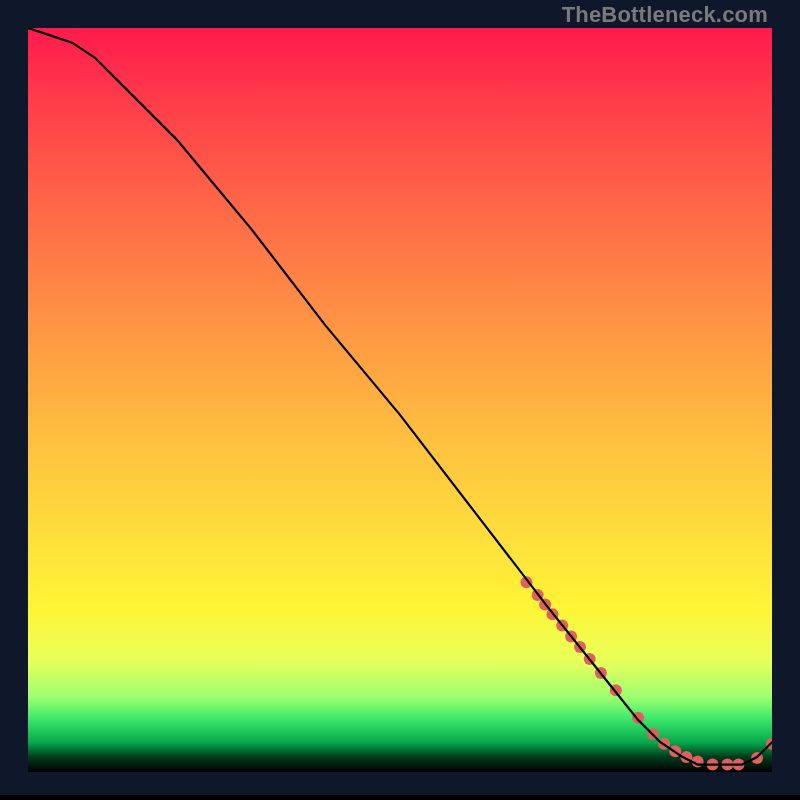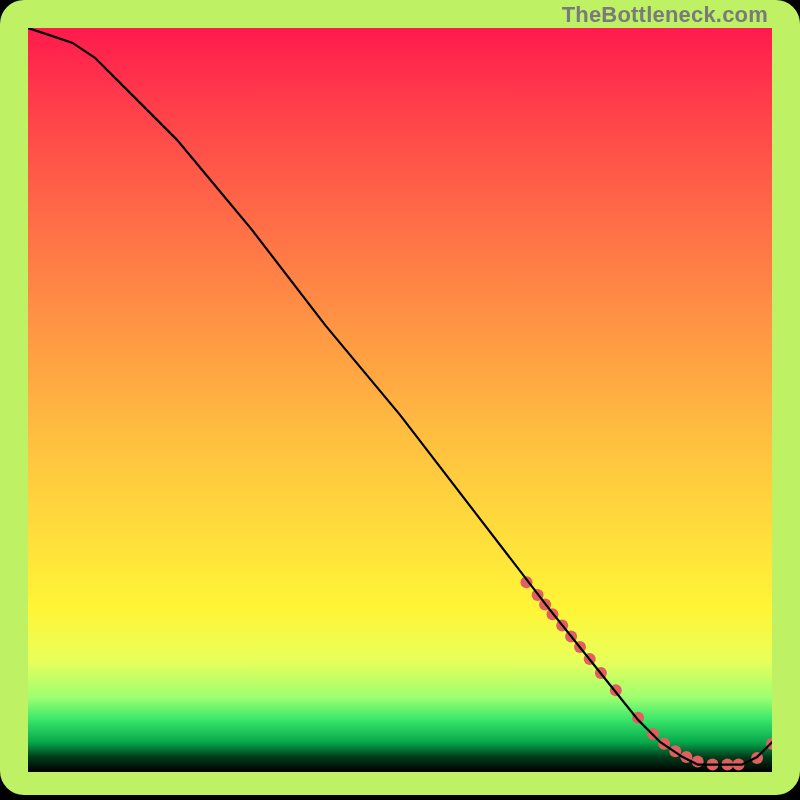--- a/index.html
+++ b/index.html
@@ -1,22 +1,21 @@
 <!DOCTYPE html>
 <html><head>
 <meta charset="utf-8">
 <style>
   * { margin: 0; padding: 0; box-sizing: border-box; }
   html, body { width: 800px; height: 800px; background: #000; overflow: hidden; }
   .stage {
     position: relative;
     width: 800px;
     height: 795px;
-    background: #bef264;
-    border-radius: 24px;
+    background: #0f172a;
   }
   .plot {
     position: absolute;
     left: 28px;
     top: 28px;
     width: 744px;
     height: 744px;
     
     background: linear-gradient(to bottom,
       #ff1a4d 0%,

